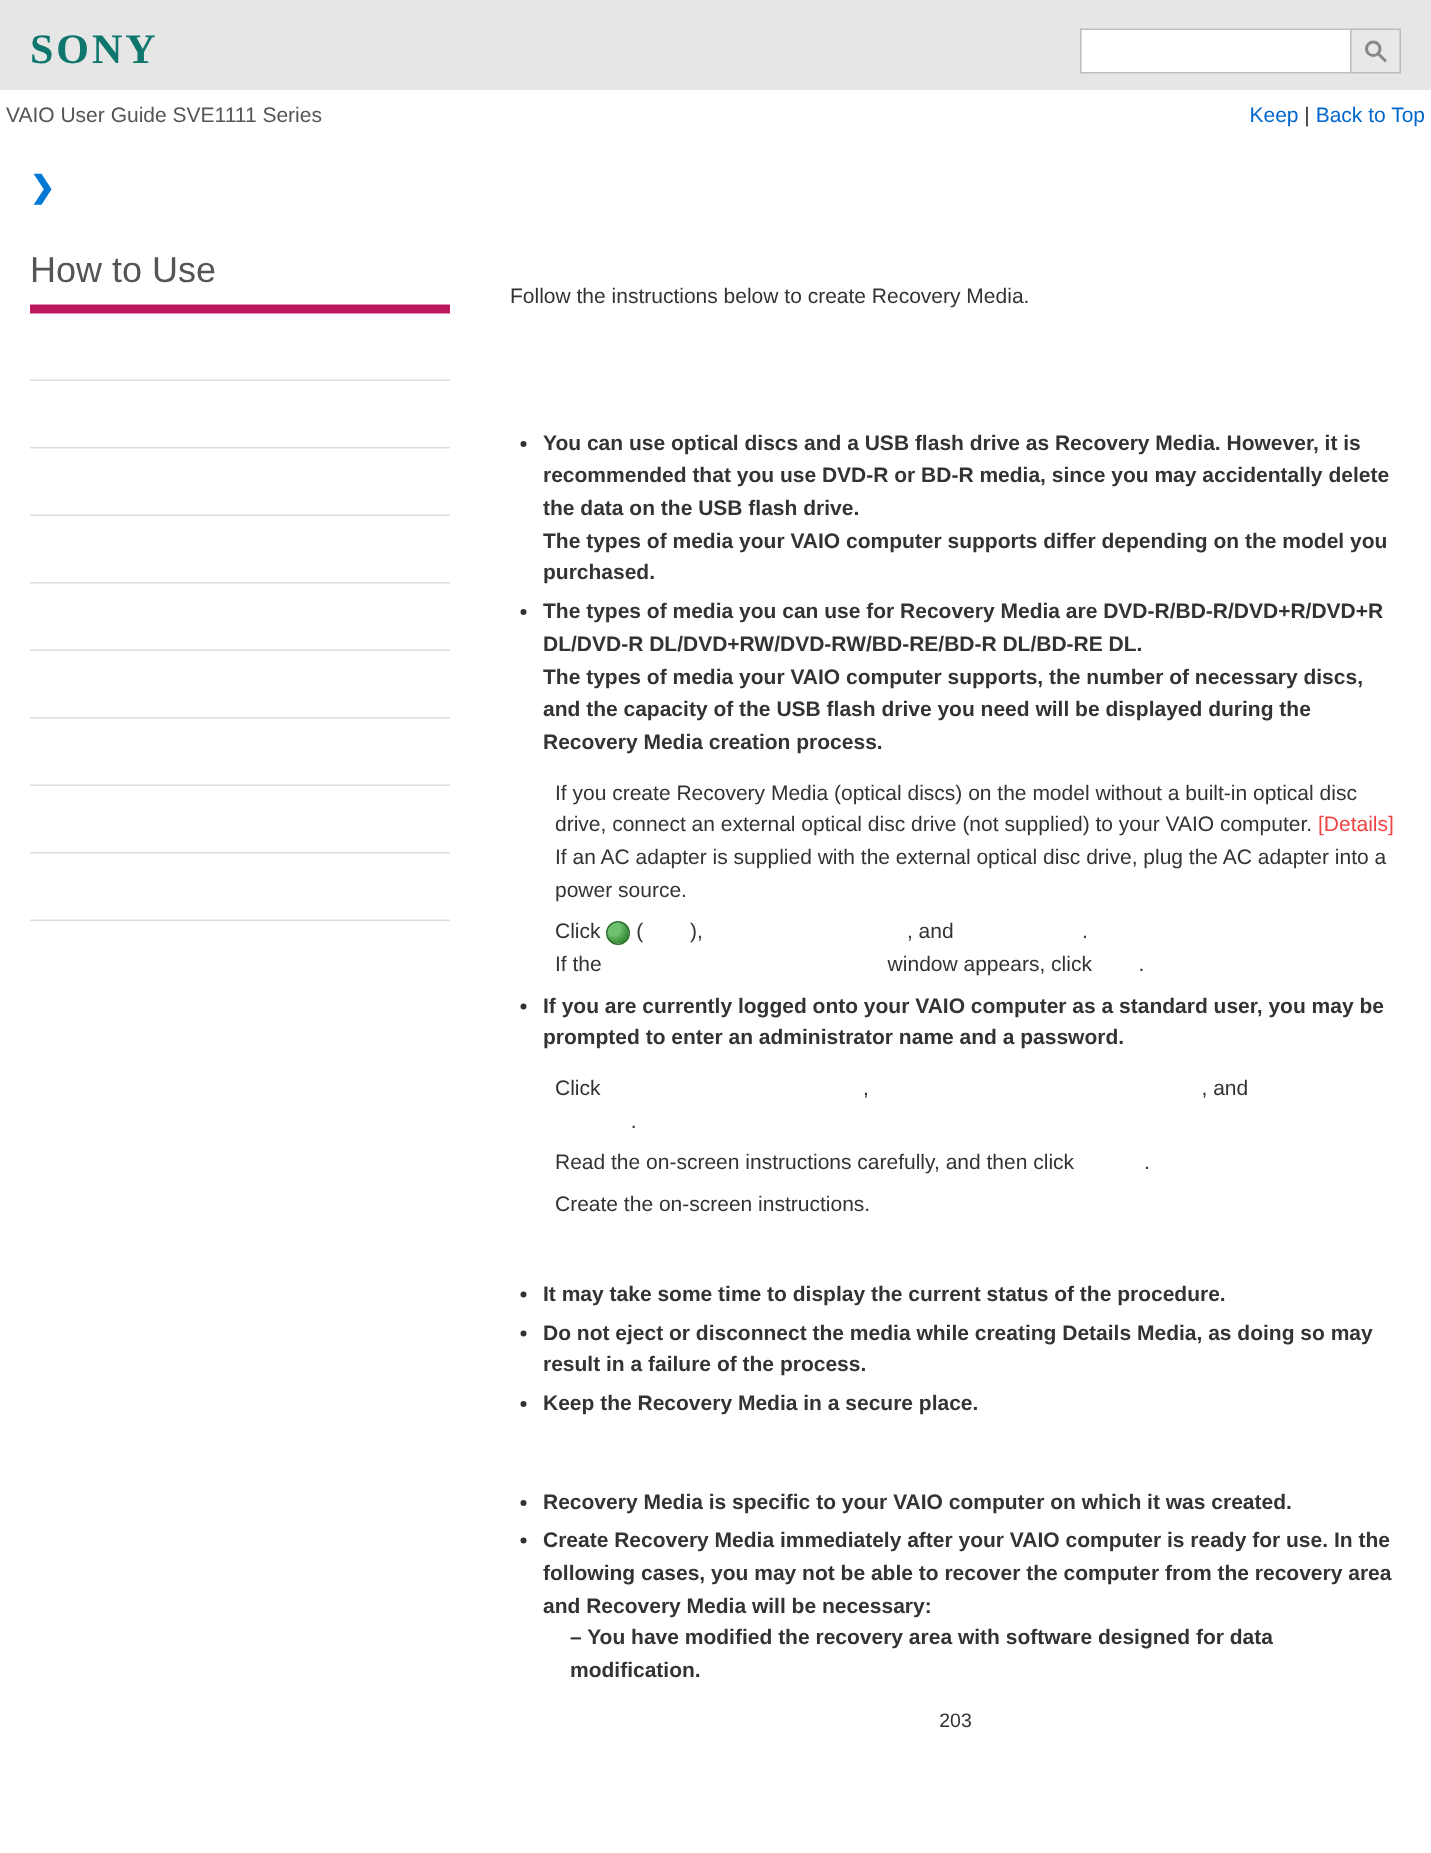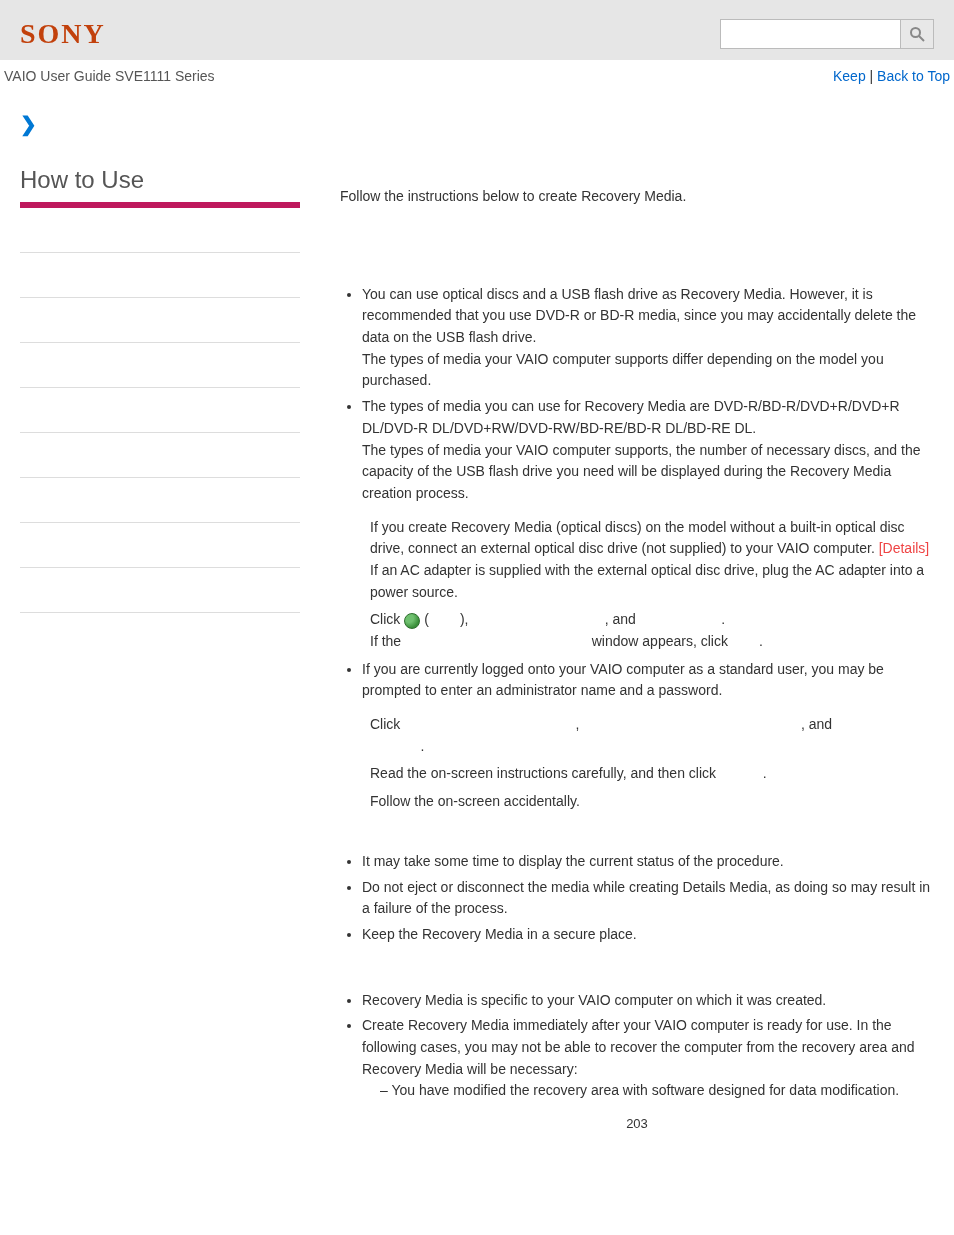--- a/index.html
+++ b/index.html
@@ -1,34 +1,34 @@
 <!DOCTYPE html>
 <html><head>
 <meta charset="utf-8">
 <style>
   * { box-sizing: border-box; margin: 0; padding: 0; }
   body { font-family: Arial, Helvetica, sans-serif; font-size: 14px; color: #333; background: #fff; }
   .page { width: 954px; margin: 0 auto; }
   .header-bar { background: #e6e6e6; padding: 18px 20px 10px 20px; display: flex; justify-content: space-between; align-items: center; }
-  .logo { font-family: "Times New Roman", serif; font-weight: 900; font-size: 28px; letter-spacing: 2px; color: #c2410c; }
+  .logo { font-family: "Times New Roman", serif; font-weight: 900; font-size: 28px; letter-spacing: 2px; color: #0f766e; }
   .search-wrap { display: flex; align-items: center; }
   .search-input { width: 180px; height: 30px; border: 1px solid #bbb; border-right: none; padding: 2px 6px; background: #fff; }
   .search-btn { width: 34px; height: 30px; border: 1px solid #bbb; background: #e8e8e8; display: flex; align-items: center; justify-content: center; cursor: pointer; }
   .breadcrumb-row { display: flex; justify-content: space-between; padding: 8px 4px; font-size: 14px; color: #555; }
   .nav-links a { color: #0067cc; text-decoration: none; cursor: pointer; }
   .nav-links .sep { color: #333; }
   .arrow-row { padding: 20px 20px 10px 20px; }
   .arrow-icon { color: #0078d4; font-size: 20px; font-weight: bold; }
   .main { display: flex; padding: 0 20px 40px 20px; }
   .sidebar { width: 300px; flex-shrink: 0; padding-right: 20px; }
   .sidebar h2 { font-size: 24px; font-weight: normal; color: #555; border-bottom: 6px solid #be185d; padding: 20px 0 8px 0; }
   .side-item { border-bottom: 1px solid #ddd; height: 45px; }
   .content { flex: 1; padding-left: 20px; padding-top: 40px; line-height: 1.55; font-size: 14px; }
   .content p { margin-bottom: 18px; }
-  .content ul { padding-left: 22px; margin: 6px 0 12px 0; }
+  .content ul { padding-left: 22px; margin: 6px 0 12px 0; font-weight: bold; }
   .content ul li { margin-bottom: 4px; list-style: disc; }
   .step { margin: 6px 0 6px 30px; }
   .note { margin-left: 48px; }
   a.link { color: #ef4444; text-decoration: none; cursor: pointer; }
   .spacer-sm { height: 26px; }
   .start-icon { display: inline-block; width: 16px; height: 16px; border-radius: 50%; vertical-align: middle; background: radial-gradient(circle at 30% 30%, #6fc06f 0 30%, #3a8f3a 70%); border: 1px solid #2d6e2d; }
   .dash-sub { margin-left: 18px; }
   .pagenum { text-align: center; margin-top: 12px; font-size: 13px; }
   .mag { width:16px; height:16px; }
 </style>
@@ -108,21 +108,21 @@
 
       <div class="step">
         <span>Click </span>&nbsp;&nbsp;&nbsp;&nbsp;&nbsp;&nbsp;&nbsp;&nbsp;&nbsp;&nbsp;&nbsp;&nbsp;&nbsp;&nbsp;&nbsp;&nbsp;&nbsp;&nbsp;&nbsp;&nbsp;&nbsp;&nbsp;&nbsp;&nbsp;&nbsp;&nbsp;&nbsp;&nbsp;&nbsp;&nbsp;&nbsp;&nbsp;&nbsp;&nbsp;&nbsp;&nbsp;&nbsp;&nbsp;&nbsp;&nbsp;&nbsp;&nbsp;&nbsp;&nbsp;<span>, </span>&nbsp;&nbsp;&nbsp;&nbsp;&nbsp;&nbsp;&nbsp;&nbsp;&nbsp;&nbsp;&nbsp;&nbsp;&nbsp;&nbsp;&nbsp;&nbsp;&nbsp;&nbsp;&nbsp;&nbsp;&nbsp;&nbsp;&nbsp;&nbsp;&nbsp;&nbsp;&nbsp;&nbsp;&nbsp;&nbsp;&nbsp;&nbsp;&nbsp;&nbsp;&nbsp;&nbsp;&nbsp;&nbsp;&nbsp;&nbsp;&nbsp;&nbsp;&nbsp;&nbsp;&nbsp;&nbsp;&nbsp;&nbsp;&nbsp;&nbsp;&nbsp;&nbsp;&nbsp;&nbsp;&nbsp;&nbsp;<span>, and </span><br>&nbsp;&nbsp;&nbsp;&nbsp;&nbsp;&nbsp;&nbsp;&nbsp;&nbsp;&nbsp;&nbsp;&nbsp;&nbsp;<span>.</span>
       </div>
 
       <div class="step">
         <span>Read the on-screen instructions carefully, and then click </span>&nbsp;&nbsp;&nbsp;&nbsp;&nbsp;&nbsp;&nbsp;&nbsp;&nbsp;&nbsp;&nbsp;<span>.</span>
       </div>
 
       <div class="step">
-        <span>Follow the on-screen accidentally.</span>
+        <span>Create the on-screen instructions.</span>
       </div>
 
       <div class="spacer-sm"></div>
 
       <ul>
         <li>It may take some time to display the current status of the procedure.</li>
         <li>Do not eject or disconnect the media while creating Details Media, as doing so may result in a failure of the process.</li>
         <li>Keep the Recovery Media in a secure place.</li>
       </ul>
 

